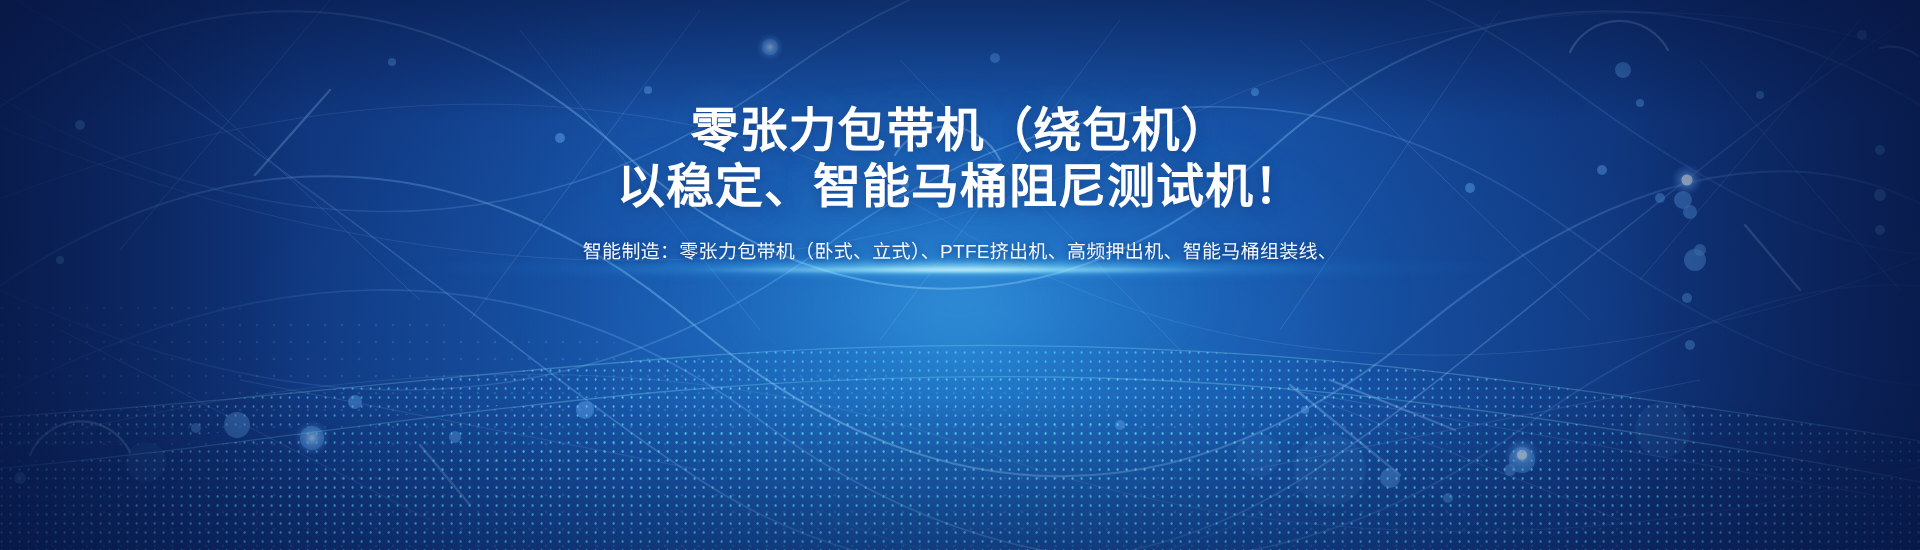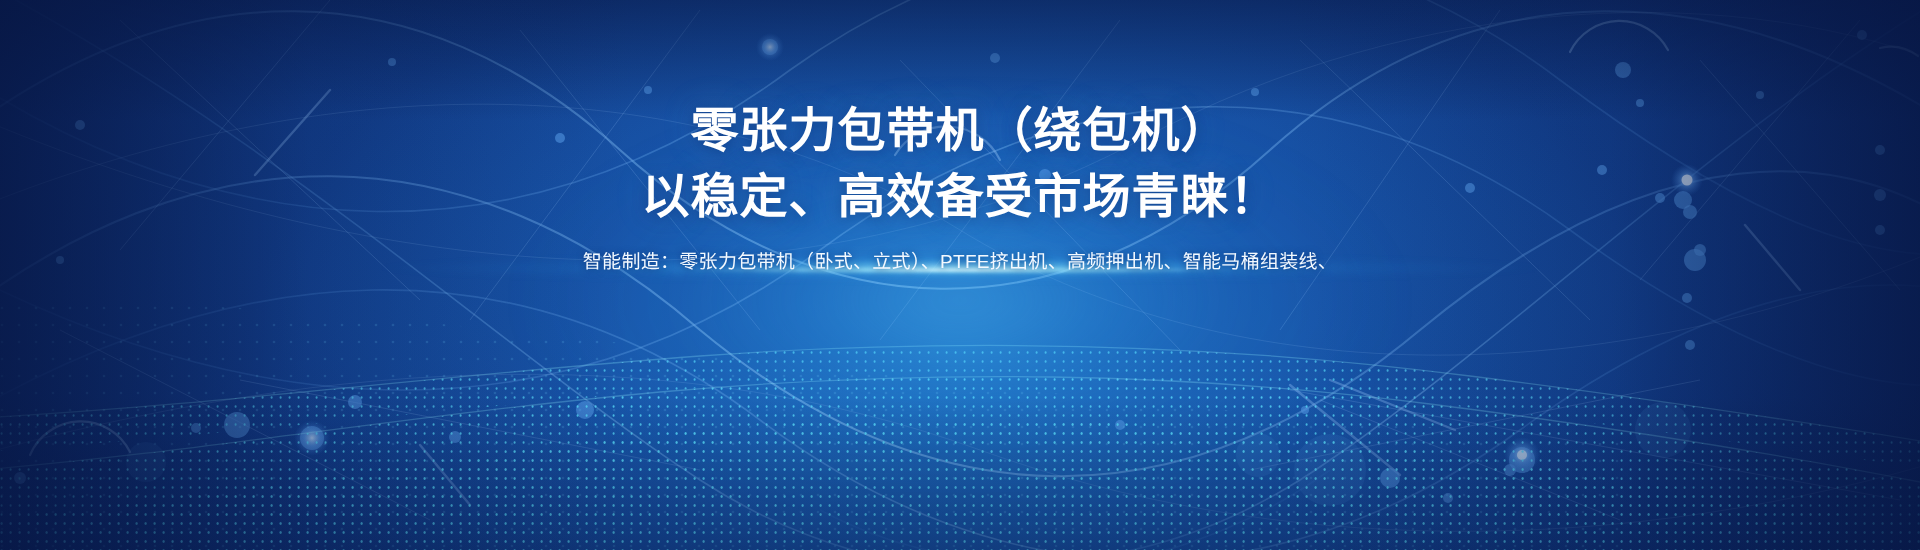--- a/index.html
+++ b/index.html
@@ -83,21 +83,20 @@
     align-items:center;
     justify-content:flex-start;
     text-align:center;
   }
 
   .headline{
     margin-top:103px;
     display:flex;
     flex-direction:column;
     align-items:center;
-    gap:10px;
   }
   .headline-line{
     color:#ffffff;
     font-size:48px;
     line-height:56px;
     font-weight:bold;
     letter-spacing:1px;
     text-shadow:0 2px 14px rgba(10,40,110,.55), 0 0 34px rgba(120,210,255,.22);
     white-space:nowrap;
   }
@@ -334,21 +333,21 @@
 
   <div class="center-glow"></div>
   <div class="light-streak"></div>
   <div class="light-core"></div>
   <div class="vignette"></div>
 
   <div class="content">
 
     <div class="headline">
       <div class="headline-line">零张力包带机（绕包机）</div>
-      <div class="headline-line">以稳定、高效备受市场青睐！</div>
+      <div class="headline-line">以稳定、智能马桶阻尼测试机！</div>
     </div>
 
     <div class="desc">
       <div class="desc-line">智能制造：零张力包带机（卧式、立式）、PTFE挤出机、高频押出机、智能马桶组装线、</div>
     </div>
 
   </div>
 </div>
 
 </body></html>

